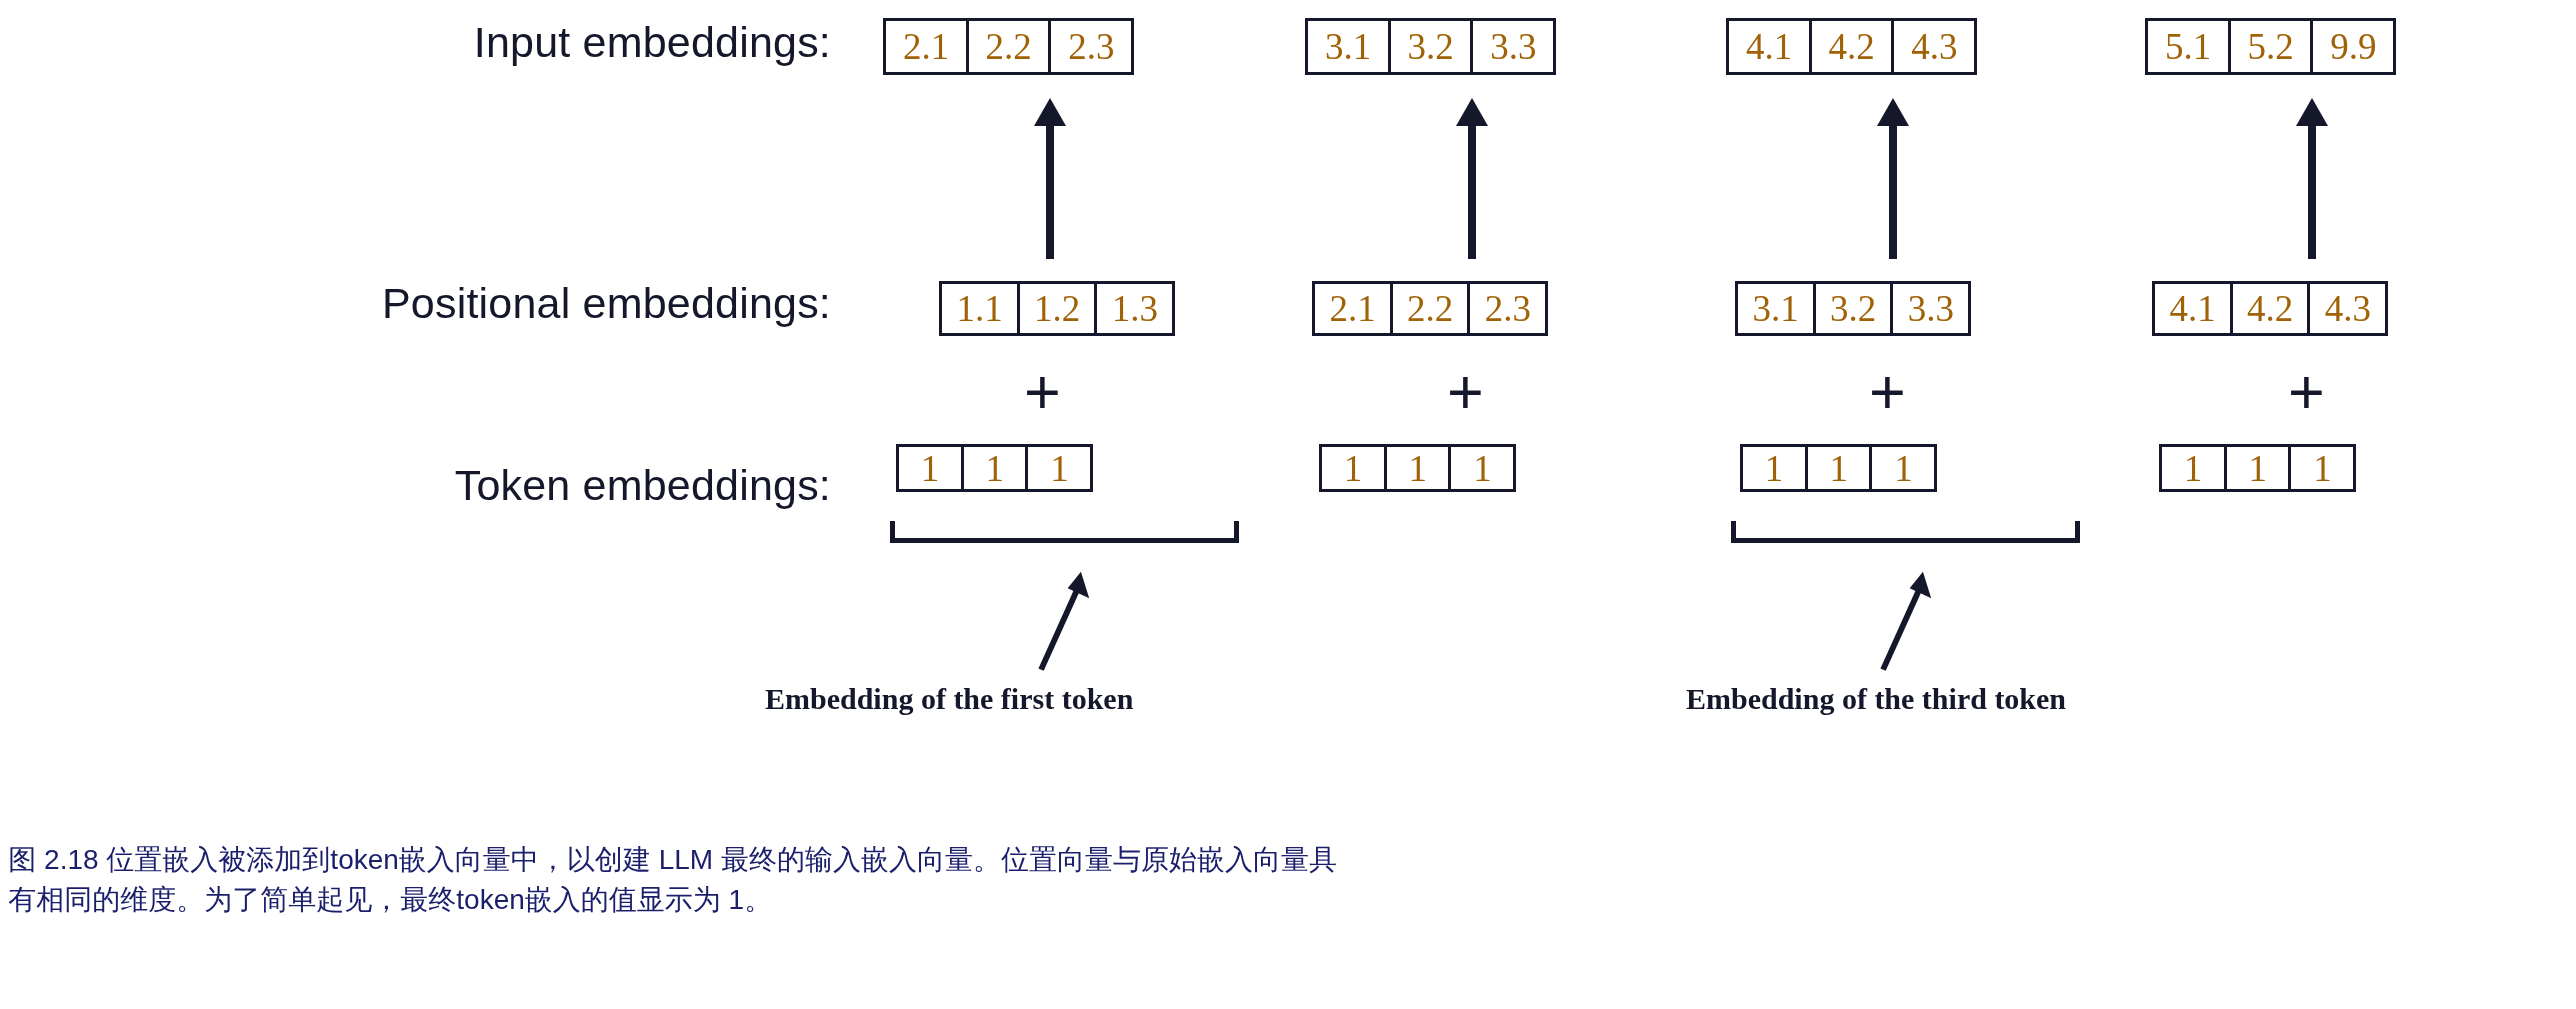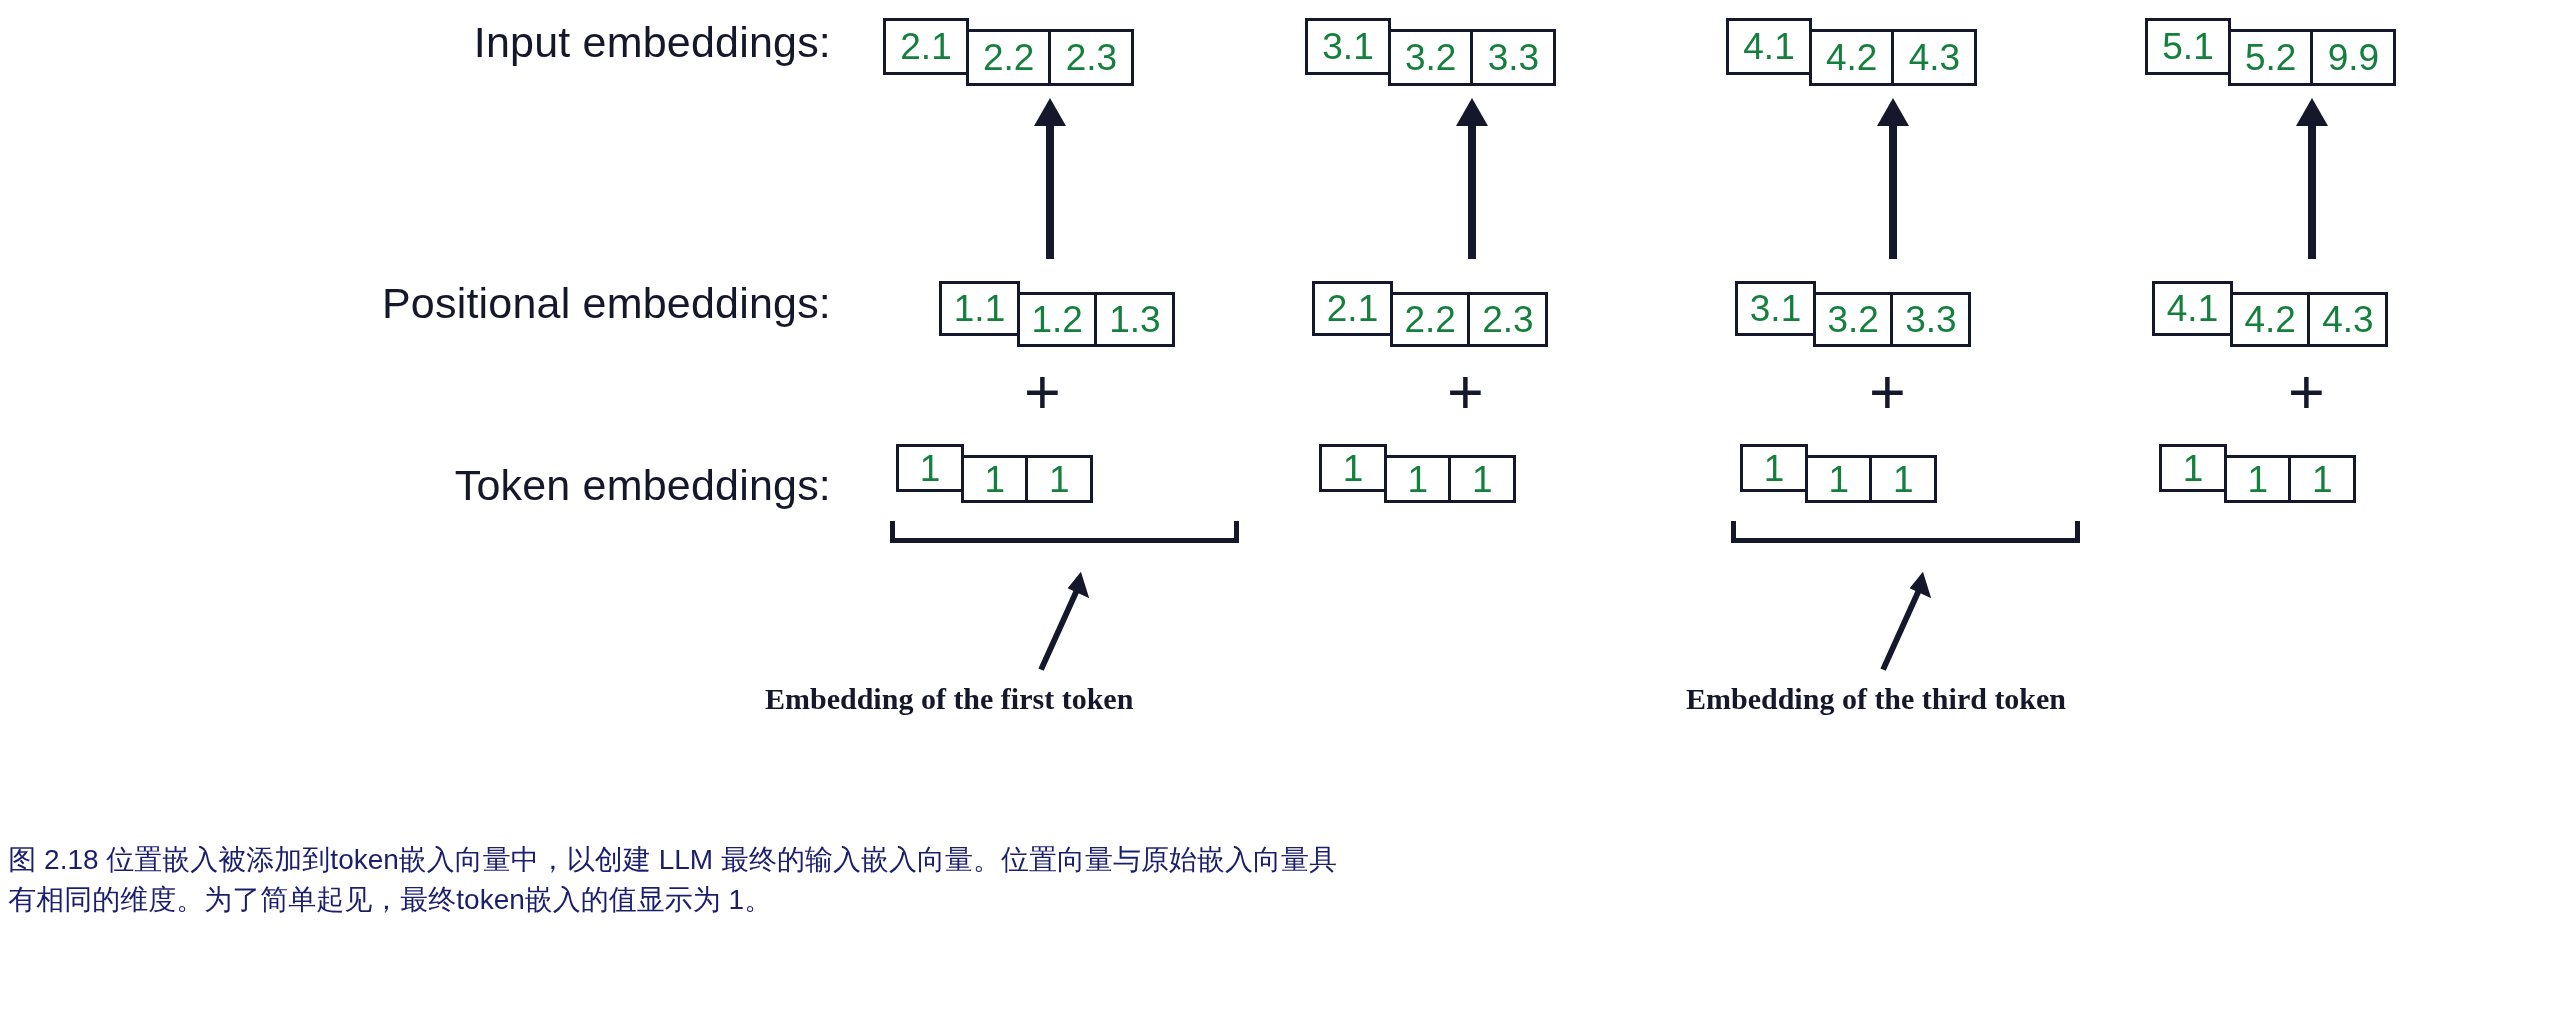--- a/index.html
+++ b/index.html
@@ -39,27 +39,28 @@
   }
   .cell {
     border: 3.3px solid #15172b;
     box-sizing: border-box;
     font-size: 37px;
     line-height: 1;
     display: flex;
     align-items: center;
     justify-content: center;
     background: #fff;
-    color: #15803d;
+    color: #a16207;
+    font-family: Liberation Serif, serif;
   }
   .vector.wide .cell  { width: 86px; height: 57px; }
   .vector.mid  .cell  { width: 81px;  height: 55px; }
   .vector.narrow .cell{ width: 68px;  height: 48px; }
   
-  .vector .cell + .cell { margin-left: -3.3px; margin-top: 11px; }
+  .vector .cell + .cell { margin-left: -3.3px; }
 
   
   .plus {
     position: absolute;
     font-size: 63px;
     line-height: 1;
     font-weight: 400;
     color: #15172b;
   }
 

